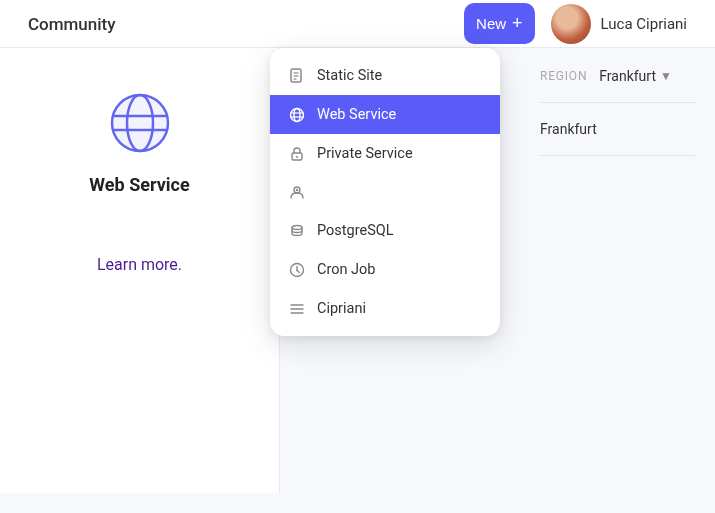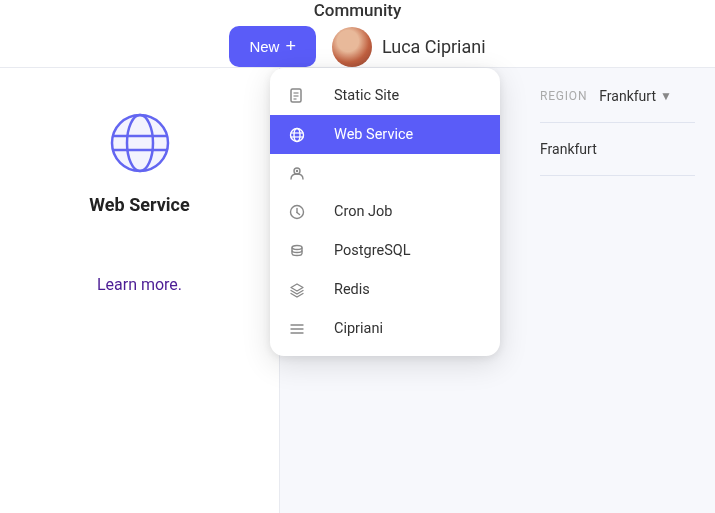--- a/index.html
+++ b/index.html
@@ -9,45 +9,44 @@
       width: 715px;
       height: 513px;
       overflow: hidden;
       position: relative;
     }
 
     
     .header {
       background: #fff;
       border-bottom: 1px solid #e8eaf0;
-      height: 68px;
+      height: 48px;
       display: flex;
       align-items: center;
       justify-content: space-between;
       padding: 0 28px;
       position: relative;
       z-index: 10;
-      flex-direction: column;
     }
     .header-title {
       font-size: 17px;
       font-weight: 500;
       color: #333;
     }
     .header-right {
       display: flex;
       align-items: center;
       gap: 16px;
     }
     .new-button {
       background: #5a5cf8;
       color: #fff;
       border: none;
       border-radius: 10px;
-      padding: 10px 20px;
+      padding: 10px 12px;
       font-size: 15px;
       font-weight: 500;
       cursor: pointer;
       display: flex;
       align-items: center;
       gap: 6px;
     }
     .new-button .plus {
       font-size: 18px;
       font-weight: 300;
@@ -65,21 +64,21 @@
       background: linear-gradient(135deg, #e8a87c, #c85a5a, #7c5cbf);
       overflow: hidden;
       position: relative;
     }
     .avatar-inner {
       width: 100%;
       height: 100%;
       background: radial-gradient(circle at 40% 35%, #e8b99a 30%, #c06040 60%, #8b4030 100%);
     }
     .avatar-name {
-      font-size: 18px;
+      font-size: 15px;
       color: #333;
     }
 
     
     .main {
       display: flex;
       height: calc(513px - 68px);
       position: relative;
     }
 
@@ -132,21 +131,21 @@
       width: 230px;
       background: #fff;
       border-radius: 14px;
       box-shadow: 0 8px 30px rgba(0,0,0,0.12), 0 2px 8px rgba(0,0,0,0.08);
       padding: 8px 0;
       z-index: 100;
     }
     .dropdown-item {
       display: flex;
       align-items: center;
-      gap: 28px;
+      gap: 11px;
       padding: 11px 18px;
       cursor: pointer;
       font-size: 14.5px;
       color: #333;
       transition: background 0.1s;
     }
     .dropdown-item.active {
       background: #5a5cf8;
       color: #fff;
     }
@@ -227,55 +226,55 @@
               <ellipse cx="8" cy="8" rx="3" ry="6.5" stroke="currentColor" stroke-width="1.4"></ellipse>
               <line x1="1.5" y1="6" x2="14.5" y2="6" stroke="currentColor" stroke-width="1.2"></line>
               <line x1="1.5" y1="10" x2="14.5" y2="10" stroke="currentColor" stroke-width="1.2"></line>
             </svg>
           </span>
           <span>Web Service</span>
         </div>
         <div class="dropdown-item">
           <span class="item-icon">
             <svg width="16" height="16" viewBox="0 0 16 16" fill="none">
+              <rect x="3" y="7" width="10" height="7" rx="1.5" stroke="currentColor" stroke-width="1.4"></rect>
+              <path d="M5 7V5a3 3 0 0 1 6 0v2" stroke="currentColor" stroke-width="1.4" fill="none"></path>
+              <circle cx="8" cy="11" r="1" fill="currentColor"></circle>
+            </svg>
+          </span>
+          <span>Private Service</span>
+        </div>
+        <div class="dropdown-item">
+          <span class="item-icon">
+            <svg width="16" height="16" viewBox="0 0 16 16" fill="none">
               <circle cx="8" cy="6" r="3" stroke="currentColor" stroke-width="1.4"></circle>
               <path d="M2 14c0-3.314 2.686-5 6-5s6 1.686 6 5" stroke="currentColor" stroke-width="1.4" stroke-linecap="round"></path>
               <circle cx="8" cy="6" r="1.2" fill="currentColor"></circle>
             </svg>
           </span>
         </div>
         <div class="dropdown-item">
           <span class="item-icon">
             <svg width="16" height="16" viewBox="0 0 16 16" fill="none">
+              <ellipse cx="8" cy="4.5" rx="5" ry="2" stroke="currentColor" stroke-width="1.4"></ellipse>
+              <path d="M3 4.5v3c0 1.1 2.24 2 5 2s5-.9 5-2v-3" stroke="currentColor" stroke-width="1.4"></path>
+              <path d="M3 7.5v3c0 1.1 2.24 2 5 2s5-.9 5-2v-3" stroke="currentColor" stroke-width="1.4"></path>
+            </svg>
+          </span>
+          <span>PostgreSQL</span>
+        </div>
+        <div class="dropdown-item">
+          <span class="item-icon">
+            <svg width="16" height="16" viewBox="0 0 16 16" fill="none">
               <circle cx="8" cy="8" r="6.5" stroke="currentColor" stroke-width="1.4"></circle>
               <line x1="8" y1="4.5" x2="8" y2="8.5" stroke="currentColor" stroke-width="1.4" stroke-linecap="round"></line>
               <line x1="8" y1="8.5" x2="10.5" y2="10.5" stroke="currentColor" stroke-width="1.4" stroke-linecap="round"></line>
             </svg>
           </span>
           <span>Cron Job</span>
-        </div>
-        <div class="dropdown-item">
-          <span class="item-icon">
-            <svg width="16" height="16" viewBox="0 0 16 16" fill="none">
-              <ellipse cx="8" cy="4.5" rx="5" ry="2" stroke="currentColor" stroke-width="1.4"></ellipse>
-              <path d="M3 4.5v3c0 1.1 2.24 2 5 2s5-.9 5-2v-3" stroke="currentColor" stroke-width="1.4"></path>
-              <path d="M3 7.5v3c0 1.1 2.24 2 5 2s5-.9 5-2v-3" stroke="currentColor" stroke-width="1.4"></path>
-            </svg>
-          </span>
-          <span>PostgreSQL</span>
-        </div>
-        <div class="dropdown-item">
-          <span class="item-icon">
-            <svg width="16" height="16" viewBox="0 0 16 16" fill="none">
-              <path d="M8 2L14 5.5L8 9L2 5.5Z" stroke="currentColor" stroke-width="1.3" stroke-linejoin="round"></path>
-              <path d="M2 8.5L8 12L14 8.5" stroke="currentColor" stroke-width="1.3" stroke-linecap="round"></path>
-              <path d="M2 11.5L8 15L14 11.5" stroke="currentColor" stroke-width="1.3" stroke-linecap="round"></path>
-            </svg>
-          </span>
-          <span>Redis</span>
         </div>
         <div class="dropdown-item">
           <span class="item-icon">
             <svg width="16" height="16" viewBox="0 0 16 16" fill="none">
               <line x1="2" y1="4" x2="14" y2="4" stroke="currentColor" stroke-width="1.4" stroke-linecap="round"></line>
               <line x1="2" y1="8" x2="14" y2="8" stroke="currentColor" stroke-width="1.4" stroke-linecap="round"></line>
               <line x1="2" y1="12" x2="14" y2="12" stroke="currentColor" stroke-width="1.4" stroke-linecap="round"></line>
             </svg>
           </span>
           <span>Cipriani</span>

